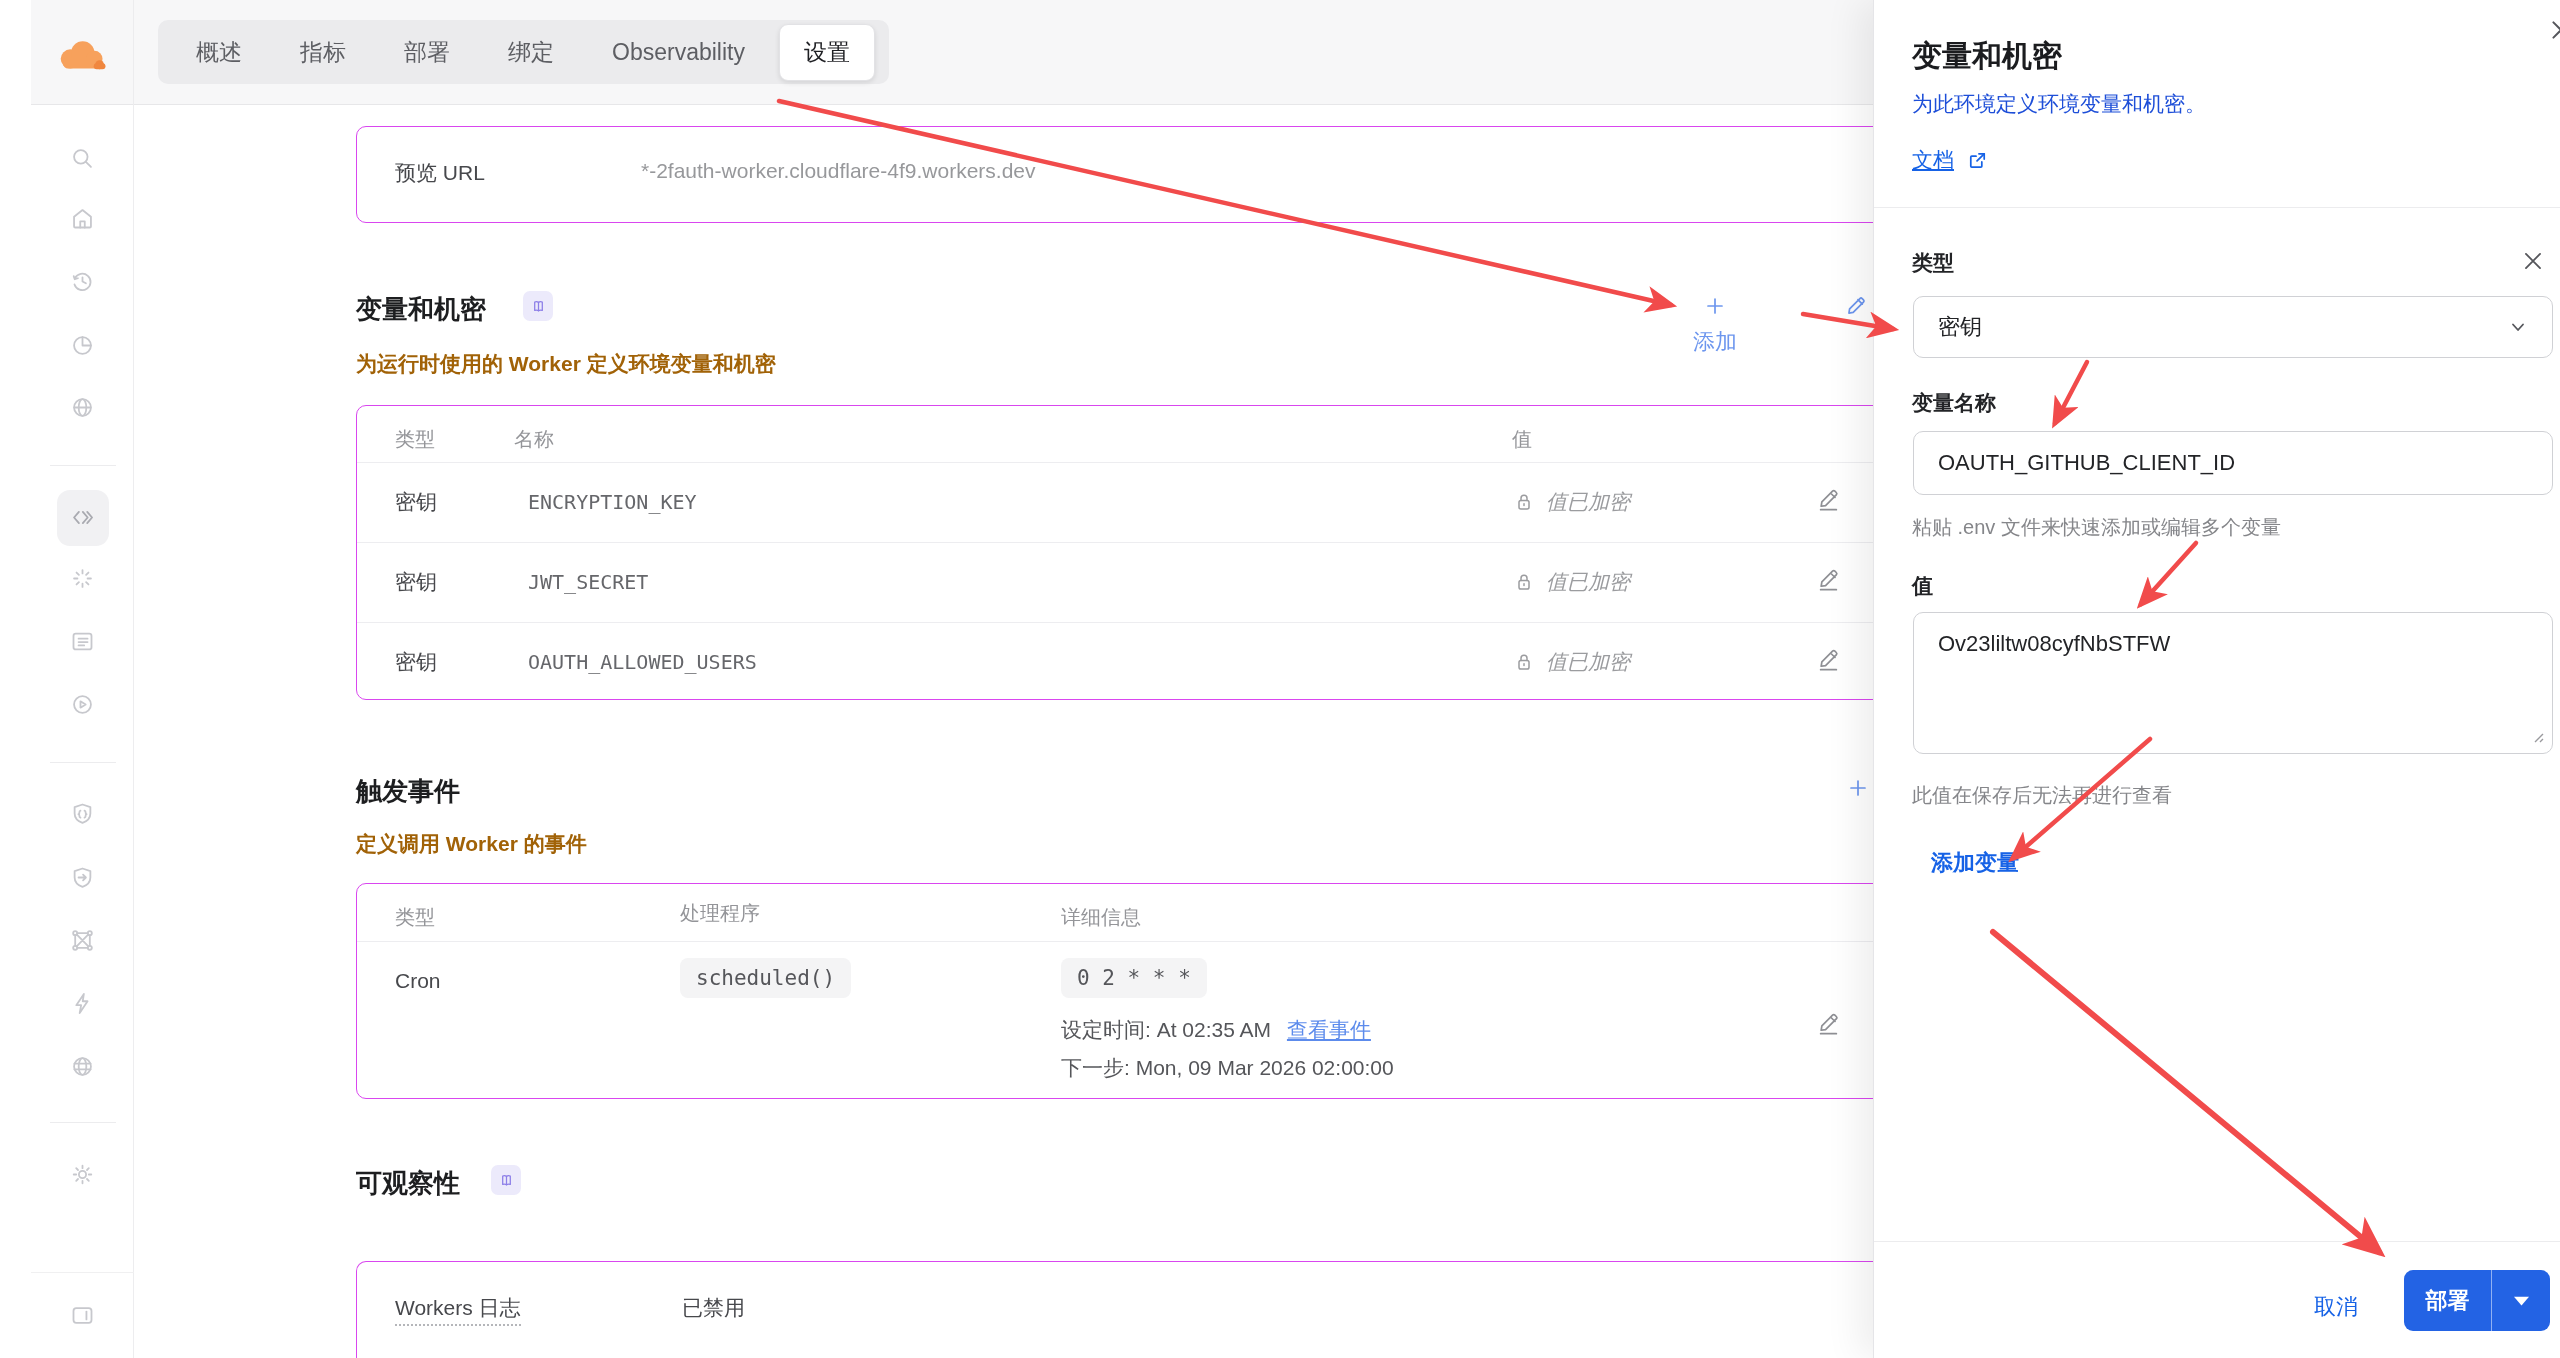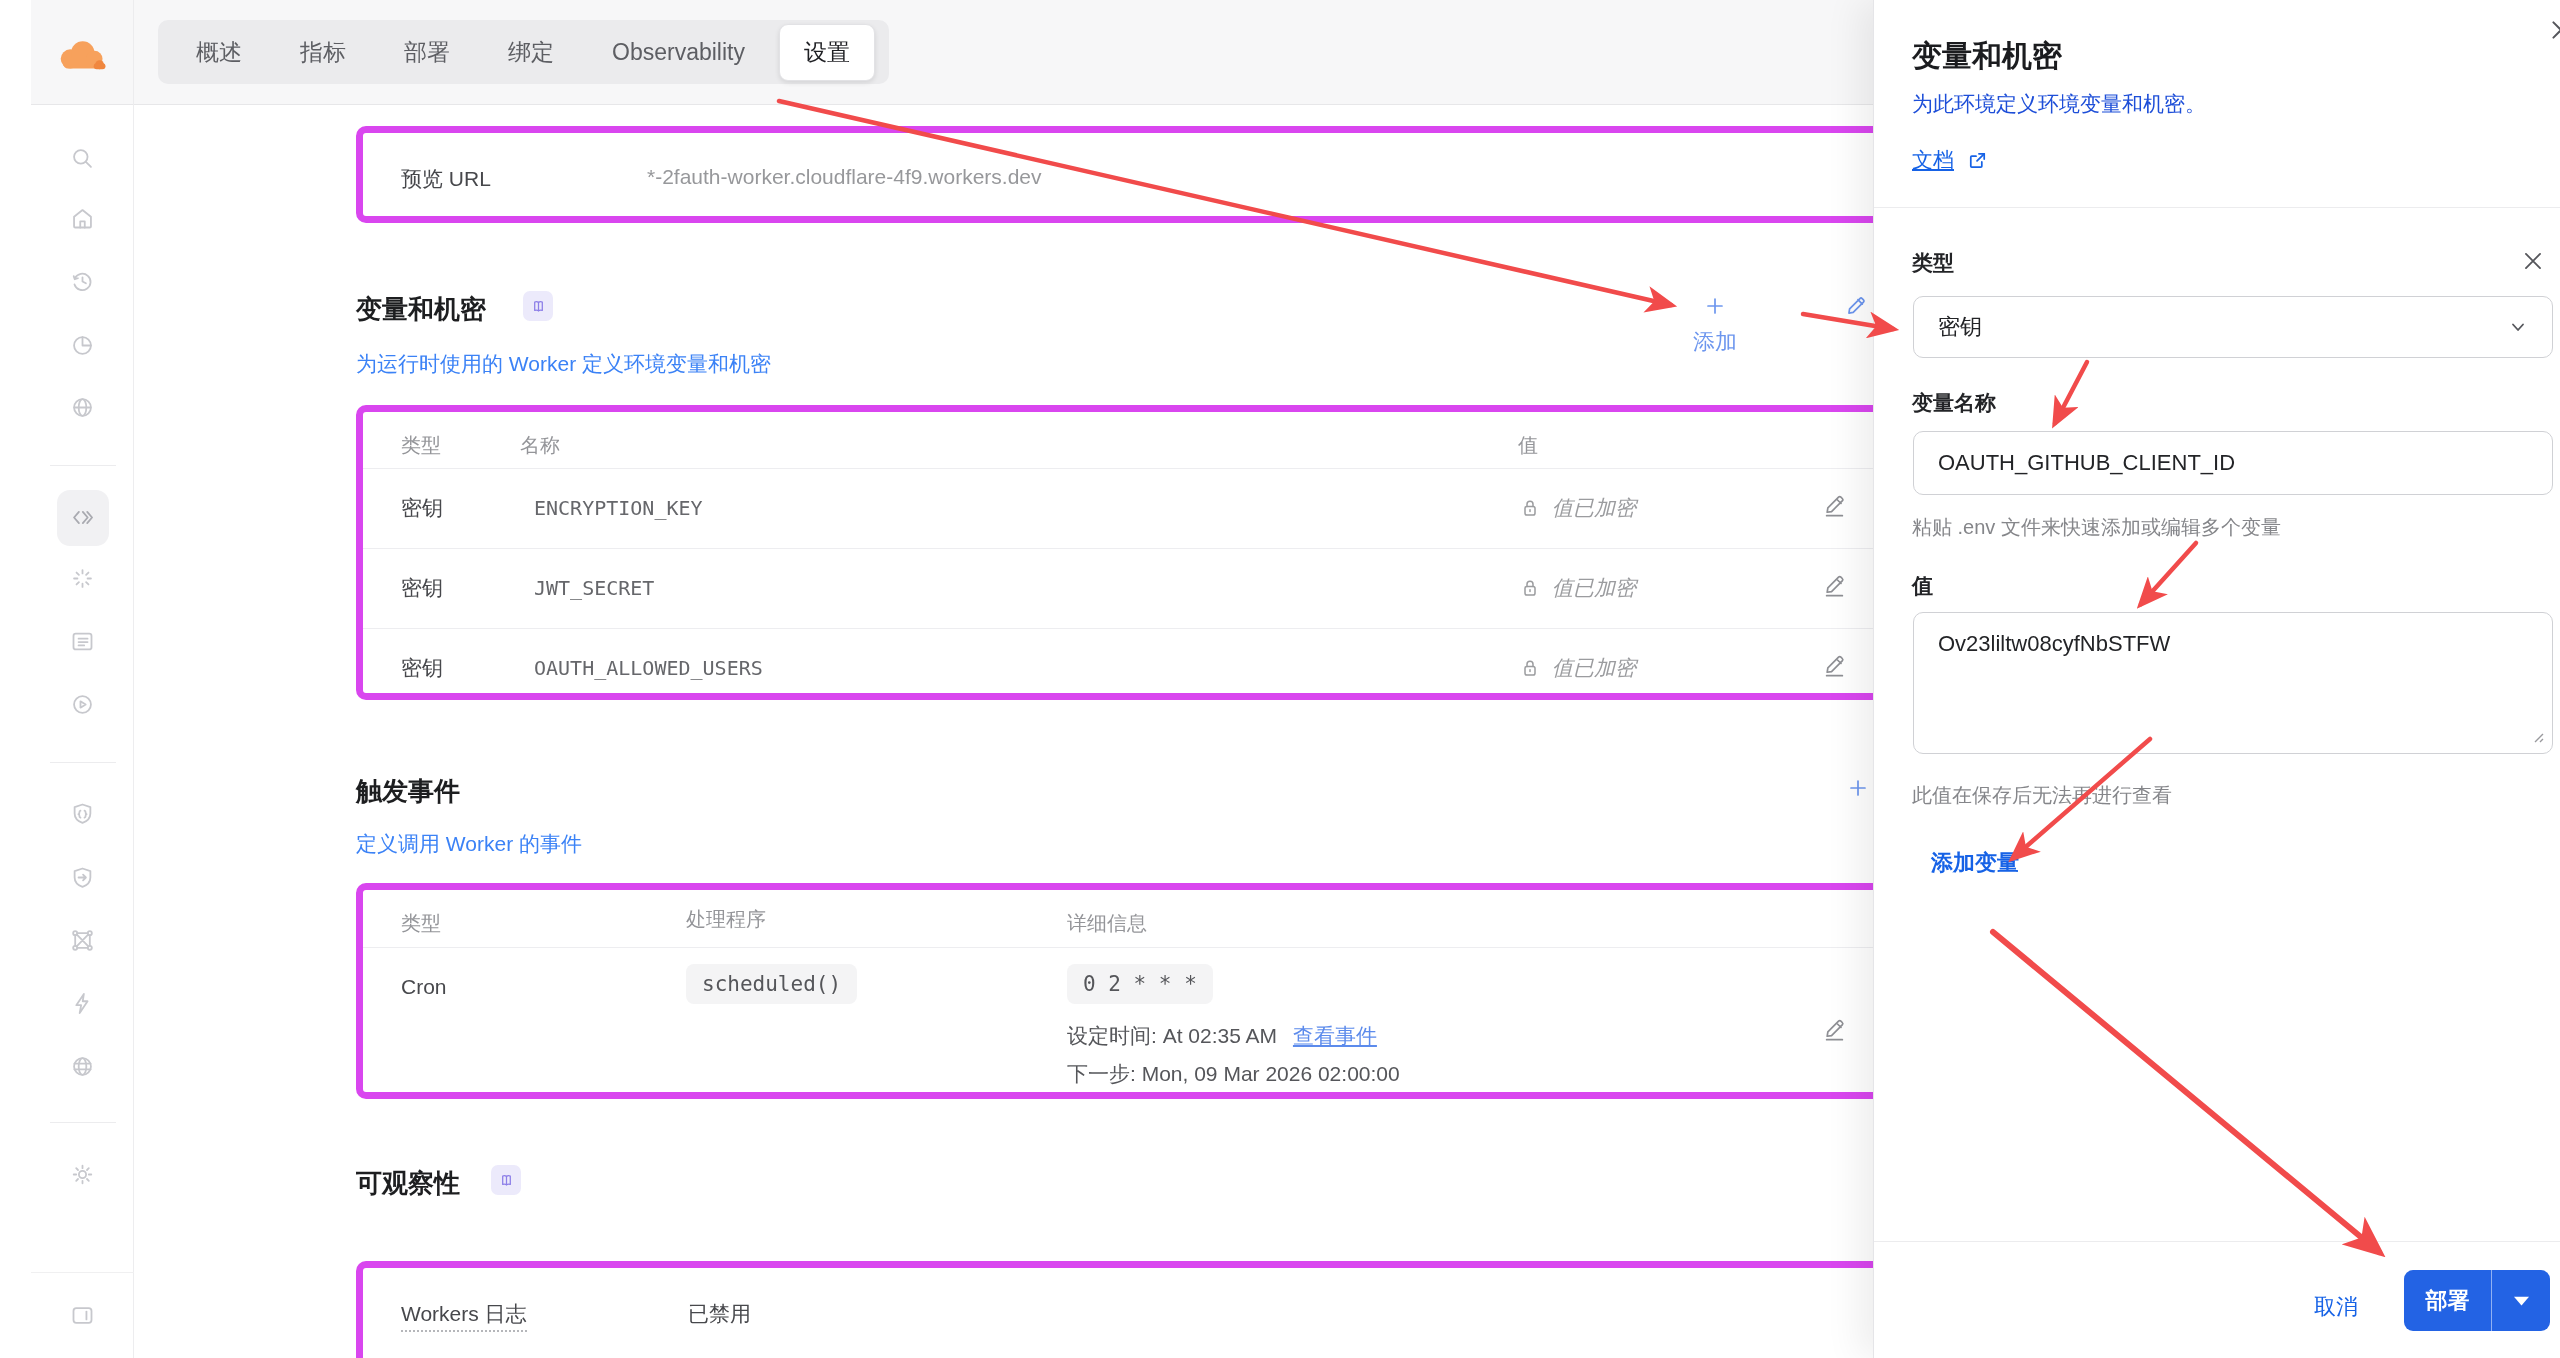--- a/index.html
+++ b/index.html
@@ -16,23 +16,23 @@
 
   
   .sidebar { position:absolute; left:0; top:105px; width:103px; height:1253px; background:#fff; border-right:1px solid #ededef; z-index:1; }
   .side-icon { position:absolute; left:38px; width:27px; height:27px; }
   .side-icon svg { width:27px; height:27px; stroke:#c7c8cd; fill:none; stroke-width:1.6; stroke-linecap:round; stroke-linejoin:round; }
   .side-active-bg { position:absolute; left:26px; top:385px; width:52px; height:56px; background:#f1f1f3; border-radius:13px; }
   .side-divider { position:absolute; left:19px; width:66px; border-top:1px solid #ececee; }
   .side-bottom-line { position:absolute; left:0; top:1167px; width:103px; border-top:1px solid #f0f0f1; }
 
   
-  .card { position:absolute; left:325px; width:1680px; background:#fff; border:7px solid #d946ef; border-radius:10px; }
+  .card { position:absolute; left:325px; width:1680px; background:#fff; border:1px solid #d946ef; border-radius:10px; }
   .h2 { position:absolute; left:325px; font-size:26px; font-weight:600; color:#1d1e20; }
-  .subtl { position:absolute; left:325px; font-size:21px; color:#3b82f6; }
+  .subtl { position:absolute; left:325px; font-size:21px; color:#a16207;font-weight:bold; }
   .badge-book { position:absolute; width:30px; height:30px; background:#eceafb; border-radius:7px; display:flex; align-items:center; justify-content:center; }
   .badge-book svg { width:19px; height:19px; stroke:#8d7fe8; fill:none; stroke-width:1.6; stroke-linejoin:round; stroke-linecap:round; }
   .col-head { position:absolute; font-size:20px; color:#949599; }
   .cell { position:absolute; font-size:21px; color:#47484c; }
   .mono { font-family:"DejaVu Sans Mono","Liberation Mono",monospace; color:#66676b; font-size:20px; }
   .encrypted { position:absolute; display:flex; align-items:center; gap:10px; color:#9b9c9f; font-style:italic; font-size:21px; }
   .encrypted svg { width:24px; height:24px; stroke:#9b9c9f; fill:none; stroke-width:1.5; stroke-linecap:round; }
   .pencil { position:absolute; width:27px; height:27px; cursor:pointer; }
   .pencil svg { width:27px; height:27px; stroke:#8e8f94; fill:none; stroke-width:1.5; stroke-linecap:round; stroke-linejoin:round; }
   .row-line { position:absolute; left:0; width:100%; border-top:1px solid #ededf0; }

